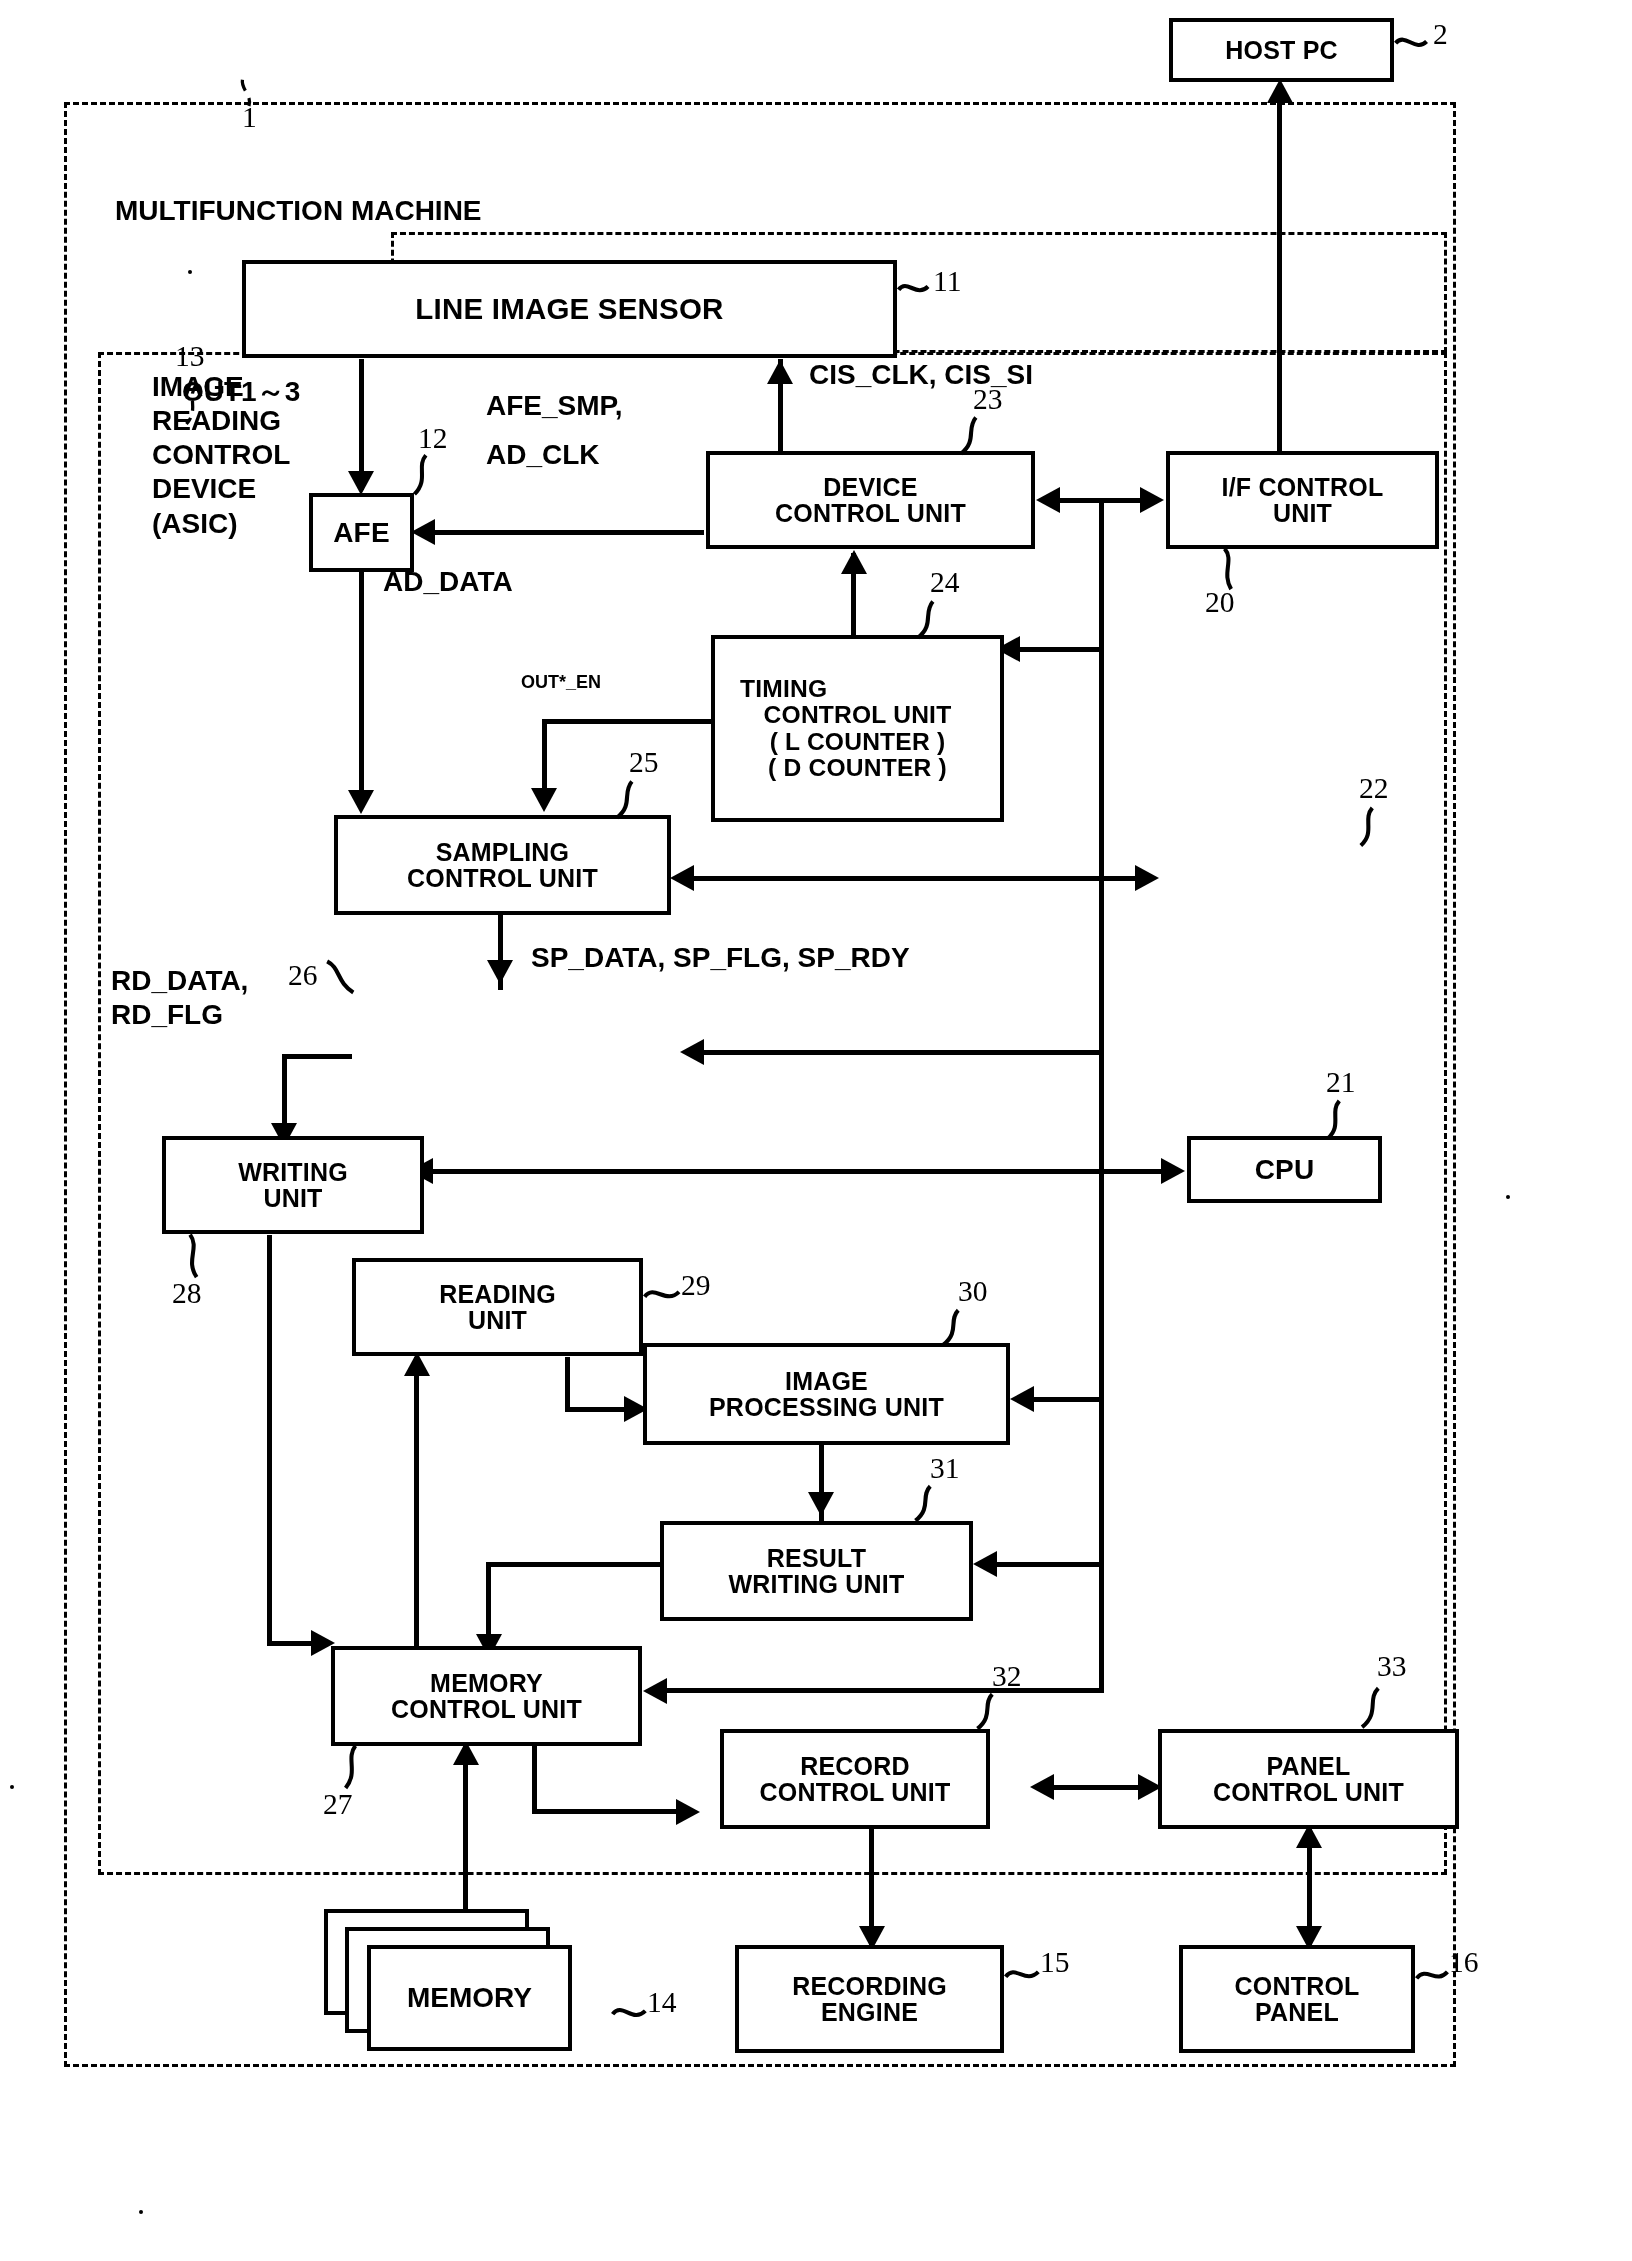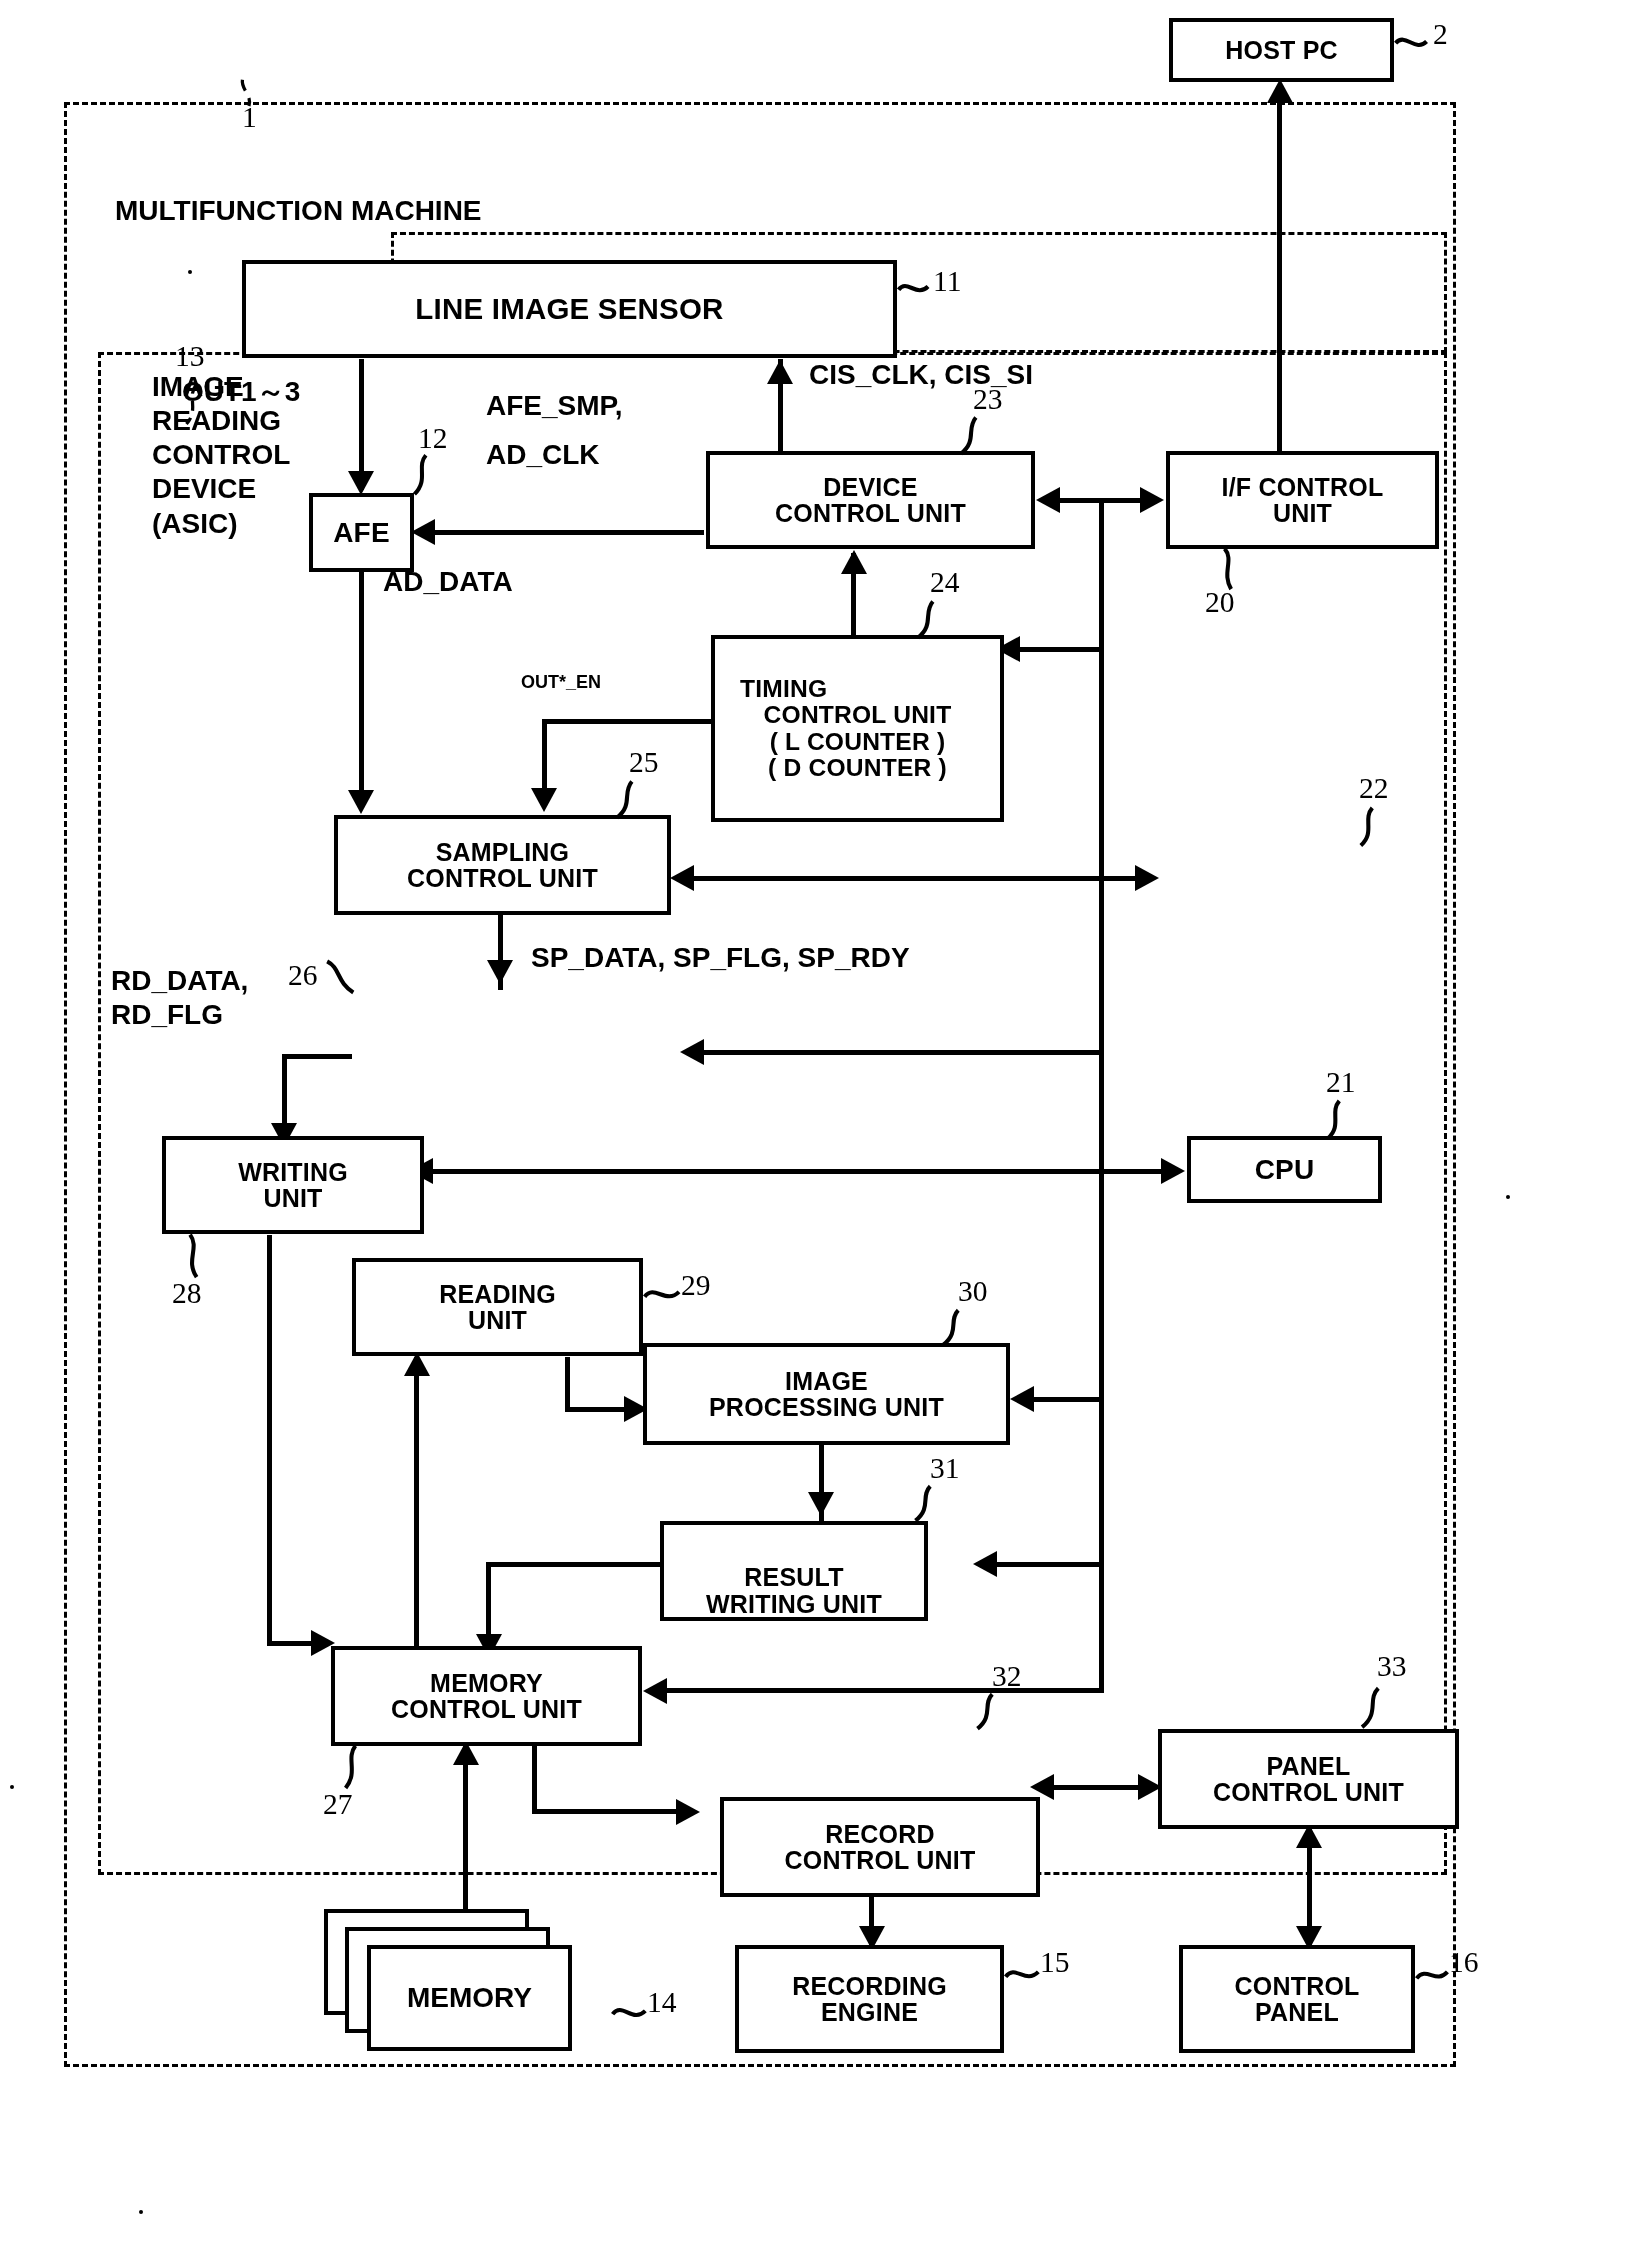--- a/index.html
+++ b/index.html
@@ -309,21 +309,21 @@
       </svg>
   </div>
   <div class="num" style="left:958px;top:1277px;">30</div>
 
   <div class="hline" style="left:1022px;top:1397px;width:80px;"></div>
   <div class="ar left" style="left:1010px;top:1386px;"></div>
 
   <div class="vline" style="left:819px;top:1444px;height:80px;"></div>
   <div class="ar down" style="left:808px;top:1492px;"></div>
 
-  <div class="blk" style="left:660px;top:1521px;width:268px;height:100px;justify-content:flex-end;">
+  <div class="blk" style="left:660px;top:1521px;width:313px;height:100px;">
     <span class="ln">RESULT</span>
     <span class="ln">WRITING UNIT</span>
   </div>
   <div class="lead" style="left:904px;top:1483px;">
     <svg width="41" height="41" viewBox="0 0 50 50">
         <path d="M32,4 C20,16 34,30 14,46" stroke="#000" stroke-width="5" fill="none"></path>
       </svg>
   </div>
   <div class="num" style="left:930px;top:1454px;">31</div>
 
@@ -349,21 +349,21 @@
   <div class="ar left" style="left:643px;top:1678px;"></div>
 
   <div class="vline" style="left:532px;top:1745px;height:69px;"></div>
   <div class="hline" style="left:532px;top:1809px;width:156px;"></div>
   <div class="ar right" style="left:676px;top:1799px;"></div>
 
   <div class="vline" style="left:463px;top:1745px;height:203px;"></div>
   <div class="ar up" style="left:453px;top:1741px;"></div>
   <div class="ar down" style="left:453px;top:1926px;"></div>
 
-  <div class="blk" style="left:720px;top:1797px;width:320px;height:100px;">
+  <div class="blk" style="left:720px;top:1729px;width:270px;height:100px;">
     <span class="ln">RECORD</span>
     <span class="ln">CONTROL UNIT</span>
   </div>
   <div class="lead" style="left:966px;top:1691px;">
     <svg width="41" height="41" viewBox="0 0 50 50">
         <path d="M32,4 C20,16 34,30 14,46" stroke="#000" stroke-width="5" fill="none"></path>
       </svg>
   </div>
   <div class="num" style="left:992px;top:1662px;">32</div>
 

